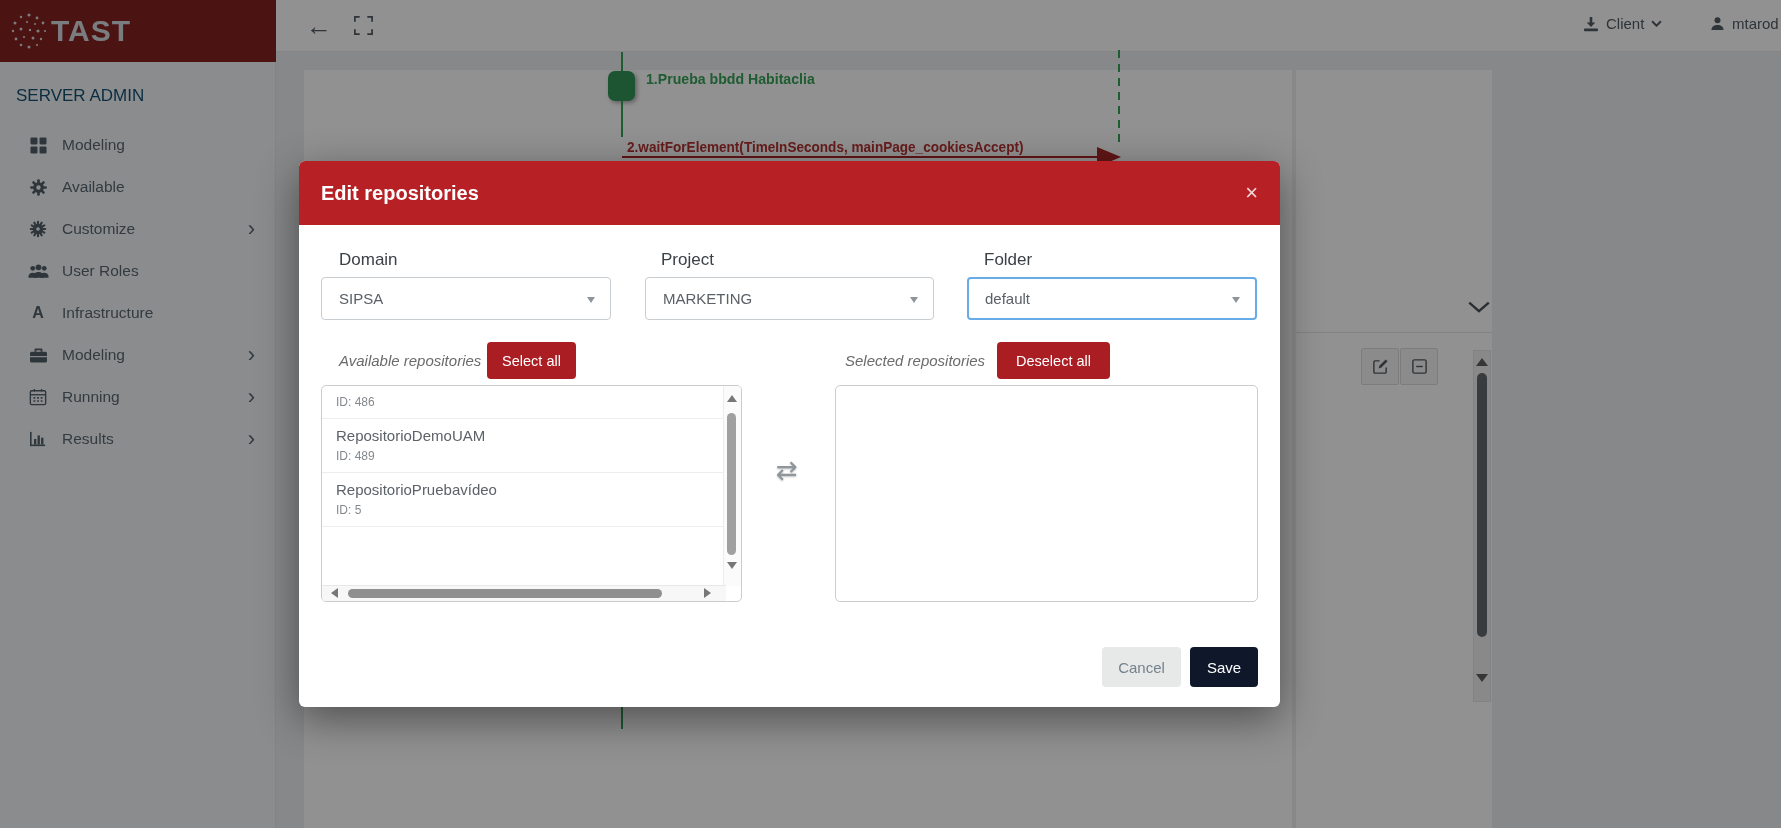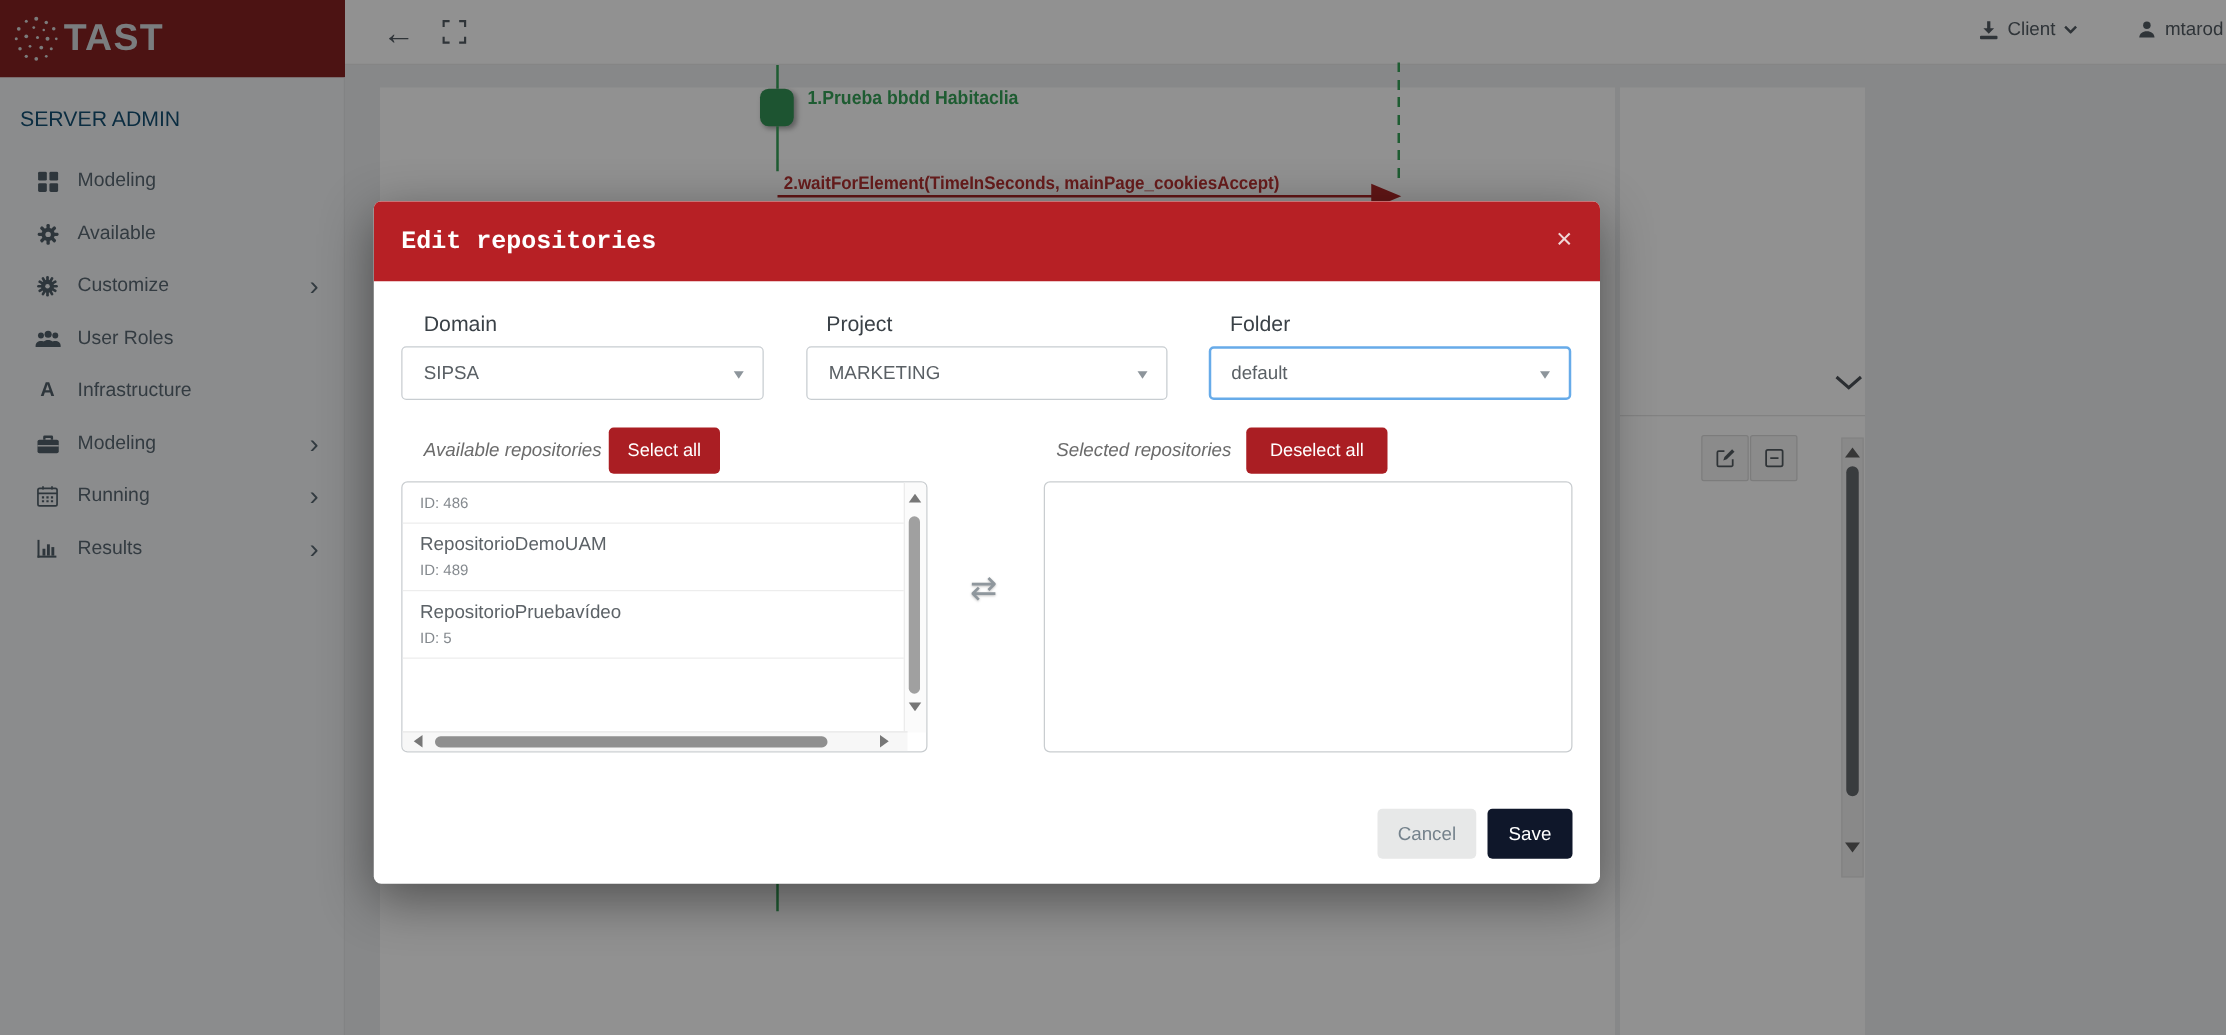--- a/index.html
+++ b/index.html
@@ -49,21 +49,21 @@
   .tri.down{border-left:6px solid transparent;border-right:6px solid transparent;border-top:8px solid #5a5a5a;}
   .tri.sm-up{border-left:5px solid transparent;border-right:5px solid transparent;border-bottom:7px solid #777;}
   .tri.sm-down{border-left:5px solid transparent;border-right:5px solid transparent;border-top:7px solid #777;}
   .tri.sm-left{border-top:5px solid transparent;border-bottom:5px solid transparent;border-right:7px solid #777;}
   .tri.sm-right{border-top:5px solid transparent;border-bottom:5px solid transparent;border-left:7px solid #777;}
 
   
   .overlay{position:absolute;inset:0;background:rgba(10,10,10,.45);z-index:50;}
   .modal{position:absolute;left:299px;top:161px;width:981px;height:546px;background:#ffffff;border-radius:6px;
          box-shadow:0 12px 42px rgba(0,0,0,.45);z-index:100;overflow:hidden;}
-  .modal-header{position:absolute;left:0;top:0;width:100%;height:64px;background:#b72025;display:flex;align-items:center;font-family:Liberation Mono, monospace;}
+  .modal-header{position:absolute;left:0;top:0;width:100%;height:64px;background:#b72025;display:flex;align-items:center;}
   .modal-title{margin-left:22px;color:#ffffff;font-size:20px;font-weight:bold;}
   .modal-close{position:absolute;right:22px;top:50%;transform:translateY(-50%);color:#f0d8d8;font-size:22px;line-height:1;cursor:pointer;}
   .field-label{position:absolute;font-size:17px;color:#3a4147;}
   .select{position:absolute;height:43px;border:1px solid #c8cdd1;border-radius:4px;background:#fff;box-sizing:border-box;
           display:flex;align-items:center;padding-left:17px;font-size:15px;color:#5a6065;cursor:pointer;}
   .select.focused{border:2px solid #67abe9;padding-left:16px;}
   .caret{position:absolute;right:15px;top:50%;margin-top:-2px;width:0;height:0;
          border-left:4.5px solid transparent;border-right:4.5px solid transparent;border-top:6px solid #8d959b;}
   .ital-label{position:absolute;font-style:italic;font-size:15px;color:#6b6b6b;}
   .btn-red{position:absolute;background:#aa1e23;color:#fff;border:none;border-radius:4px;font-size:14.5px;

